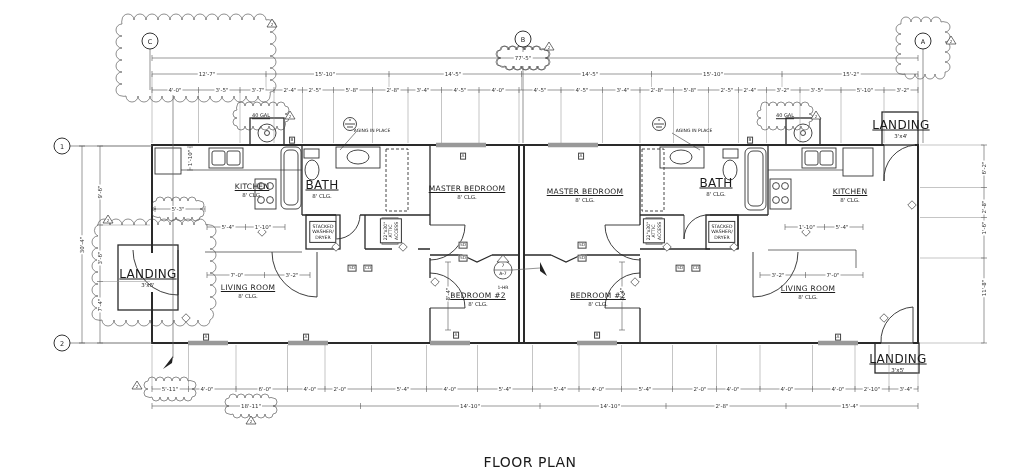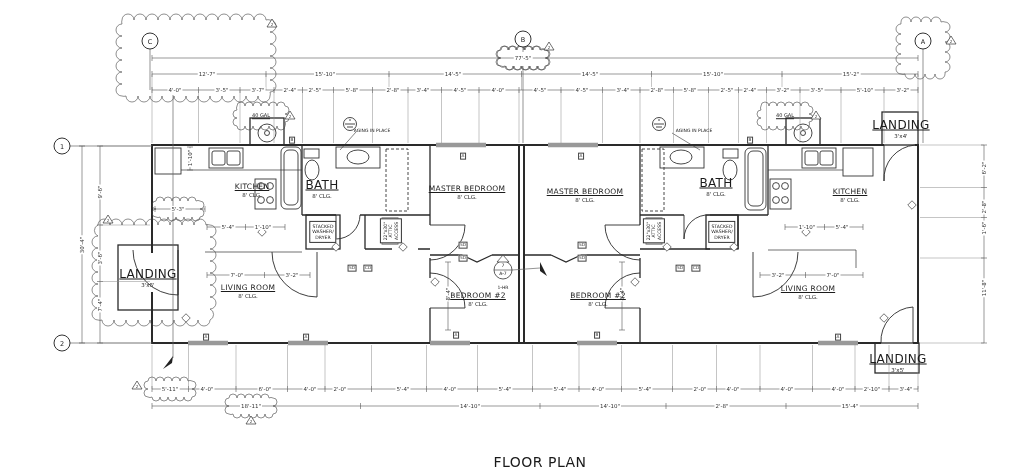--- a/index.html
+++ b/index.html
@@ -16,21 +16,21 @@
   .room .main{display:block;font-size:7.5px;letter-spacing:.3px;text-decoration:underline;white-space:nowrap;}
   .room .sub{display:block;font-size:5.5px;margin-top:1px;white-space:nowrap;}
   .room.small .main{font-size:12px;}
   .note-box{font-size:4.6px;border:.7px solid #333;background:#fff;padding:1.5px 2px;line-height:1.25;}
   .u{text-decoration:underline;}
   .bubble{position:absolute;width:15px;height:15px;border:.9px solid #333;border-radius:50%;
           background:#fff;color:#222;font-size:6.5px;display:flex;align-items:center;justify-content:center;
           transform:translate(-50%,-50%);}
   .tag{font-size:4.2px;border:.6px solid #444;background:#fff;padding:0 .5px;color:#333;white-space:nowrap;}
   .tri-num{font-size:4.2px;color:#333;}
-  #titleblock{position:absolute;left:530px;top:452px;transform:translate(-50%,0);text-align:right;margin-left:10px;}
+  #titleblock{position:absolute;left:530px;top:452px;transform:translate(-50%,0);text-align:right;}
   #plan-title{font-size:14px;letter-spacing:.5px;color:#1a1a1a;border-bottom:1.2px solid #1a1a1a;
               padding:0 6px 1px 6px;display:inline-block;}
 </style>
 </head>
 <body>
 
 <div id="canvas">
 
   <svg id="static-svg" width="1024" height="471" viewBox="0 0 1024 471">
 

